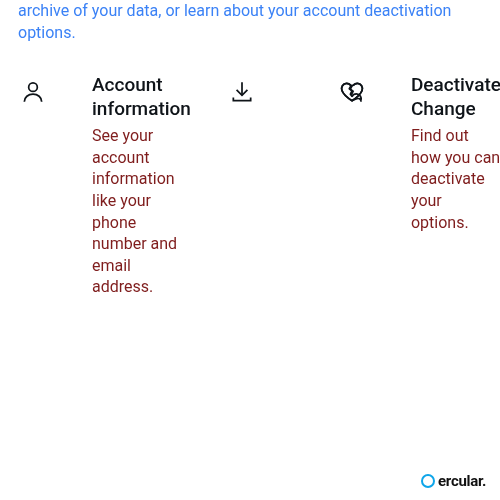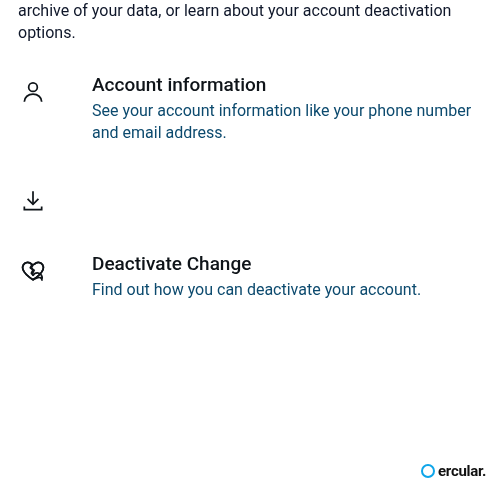--- a/index.html
+++ b/index.html
@@ -9,28 +9,27 @@
     }
     body {
       font-family: -apple-system, BlinkMacSystemFont, "Segoe UI", Roboto, Helvetica, Arial, sans-serif;
       background: #fff;
       width: 500px;
       height: 500px;
       overflow: hidden;
       position: relative;
     }
     .header-desc {
-      color: #0f172a;
+      color: #3b82f6;
       font-size: 16px;
       line-height: 1.4;
       padding: 0 18px 8px 18px;
     }
     .settings-list {
       display: flex;
-      flex-direction: column;
     }
     .settings-item {
       display: flex;
       align-items: flex-start;
       padding: 20px 18px 18px 18px;
       gap: 0;
       cursor: pointer;
     }
     .icon-wrap {
       width: 74px;
@@ -52,27 +51,27 @@
       flex: 1;
     }
     .item-title {
       color: #0f1419;
       font-size: 19px;
       font-weight: 500;
       margin-bottom: 3px;
       line-height: 1.3;
     }
     .item-desc {
-      color: #0c4a6e;
+      color: #7f1d1d;
       font-size: 16px;
       line-height: 1.35;
     }
     .watermark {
       position: absolute;
-      bottom: 20px;
+      bottom: 10px;
       right: 14px;
       font-size: 15px;
       font-weight: 700;
       color: #111;
       display: flex;
       align-items: center;
       gap: 2px;
       letter-spacing: -0.3px;
     }
     .watermark .circ {
@@ -121,21 +120,21 @@
     <div class="icon-wrap">
       <svg viewBox="0 0 24 24">
         <path d="M12 20s-7.5-4.7-9.3-9.4C1.6 7.6 3.6 4 7 4c2 0 3.4 1.2 4 2.3l-1.5 2.7 2.5 2-1.5 3 1.5 2c.6-1.1 2-2.3 4-2.3 3.4 0 5.4 3.6 4.3 6.6C19.5 15.3 12 20 12 20z" stroke-linejoin="round"></path>
         <path d="M12 20s7.5-4.7 9.3-9.4C22.4 7.6 20.4 4 17 4c-2 0-3.4 1.2-4 2.3" stroke-linejoin="round" fill="none"></path>
         <path d="M12 20s-7.5-4.7-9.3-9.4C1.6 7.6 3.6 4 7 4c2 0 3.4 1.2 5 2.3C13.6 5.2 15 4 17 4c3.4 0 5.4 3.6 4.3 6.6C19.5 15.3 12 20 12 20z" fill="none"></path>
         <path d="M12 6.3l-1.5 3 2.5 2-1.5 3 1 2" fill="none"></path>
       </svg>
     </div>
     <div class="item-text">
       <div class="item-title">Deactivate Change</div>
-      <div class="item-desc">Find out how you can deactivate your account.</div>
+      <div class="item-desc">Find out how you can deactivate your options.</div>
     </div>
   </div>
 
 </div>
 
 <div class="watermark">
   <span class="circ"></span>
     <span>ercular.</span>
 </div>
 

